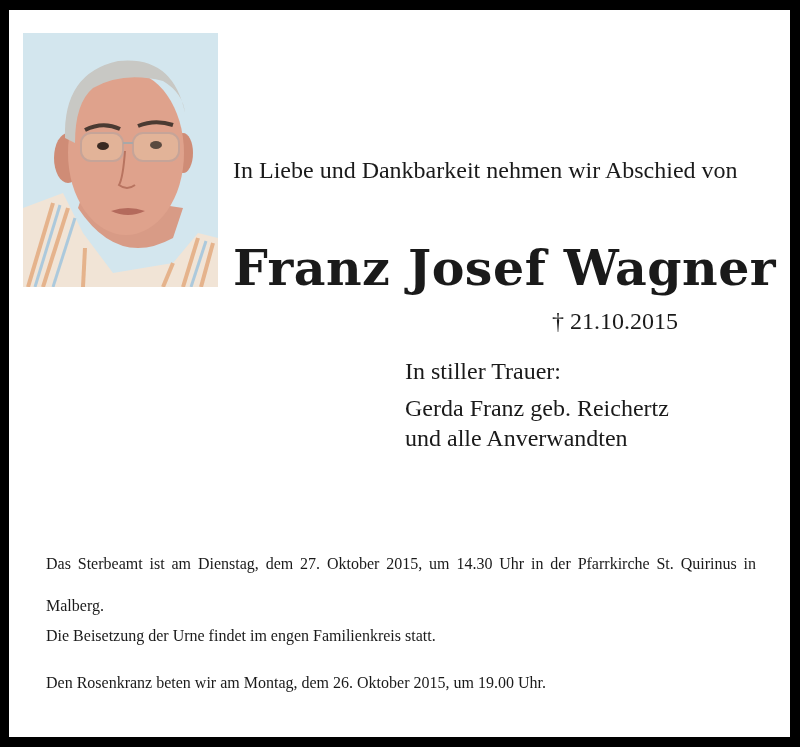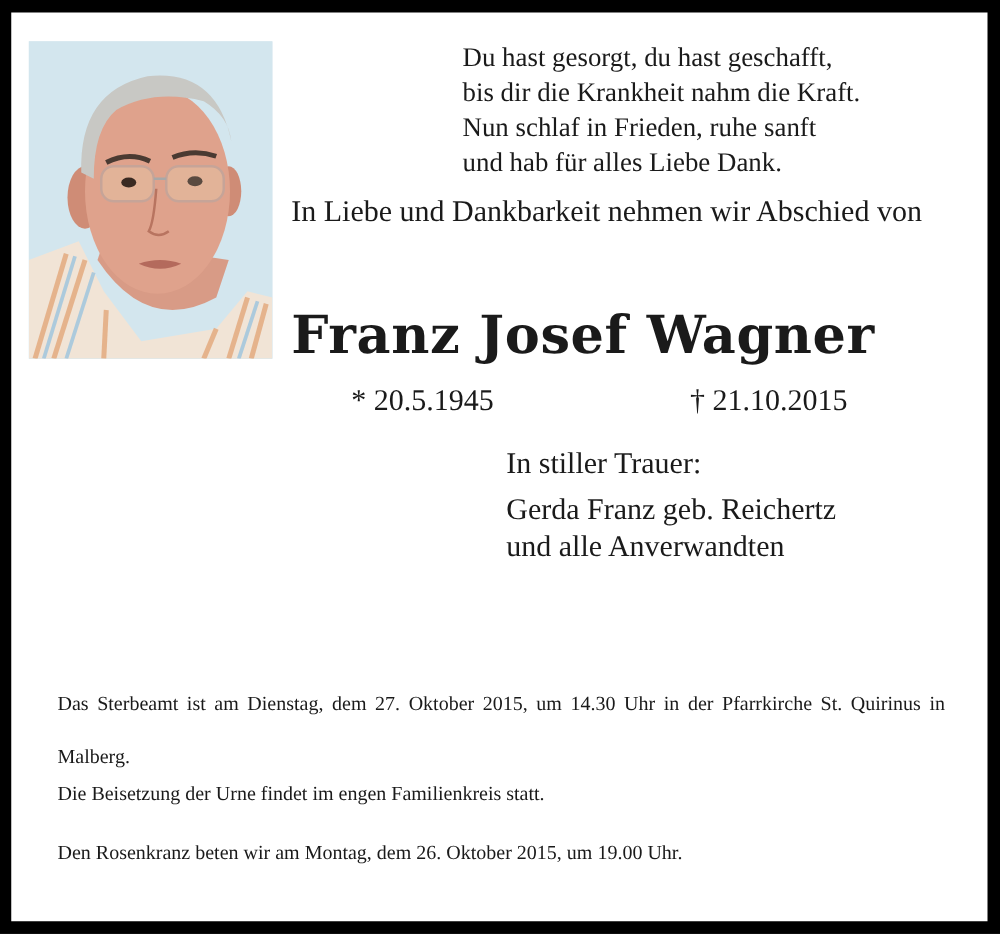--- a/index.html
+++ b/index.html
@@ -19,21 +19,21 @@
       font-family: "Liberation Serif", serif; font-size: 21.5px; line-height: 28px;
     }
     .poem div { white-space: nowrap; }
     .intro {
       position: absolute; left: 224px; top: 145px; width: 523px;
       font-family: "Liberation Serif", serif; font-size: 24px; line-height: 31px;
       text-align: justify; text-align-last: left;
     }
     .name {
       position: absolute; left: 224px; top: 228px; width: 525px;
-      font-family: "DejaVu Serif", serif; font-weight: bold; font-size: 42px;
+      font-family: "DejaVu Serif", serif; font-weight: bold; font-size: 49px;
       line-height: 60px; letter-spacing: 0.5px; white-space: nowrap;
     }
     .dates {
       position: absolute; top: 296px; font-family: "Liberation Serif", serif;
       font-size: 24px; line-height: 30px; white-space: nowrap;
     }
     .birth { left: 272px; }
     .death { left: 543px; }
     .mourn {
       position: absolute; left: 396px; top: 346px;
@@ -100,32 +100,25 @@
       <line x1="100" y1="110" x2="110" y2="110" stroke="#a8a8a8" stroke-width="2"></line>
 
       <ellipse cx="80" cy="113" rx="6" ry="4" fill="#3a2a22"></ellipse>
       <ellipse cx="133" cy="112" rx="6" ry="4" fill="#5a4a40"></ellipse>
 
       <path d="M102 118 Q100 145 96 152 Q104 158 112 152" stroke="#b87460" stroke-width="2" fill="none"></path>
       <path d="M88 178 Q105 172 122 178 Q105 186 88 178 Z" fill="#b46a5c"></path>
     </svg>
   </div>
 
-  <div class="poem">
-    <div>Du hast gesorgt, du hast geschafft,</div>
-    <div>bis dir die Krankheit nahm die Kraft.</div>
-    <div>Nun schlaf in Frieden, ruhe sanft</div>
-    <div>und hab für alles Liebe Dank.</div>
-  </div>
 
   <div class="intro">In Liebe und Dankbarkeit nehmen wir Abschied von</div>
 
   <div class="name">Franz Josef Wagner</div>
 
-  <div class="dates birth">* 20.5.1945</div>
   <div class="dates death">† 21.10.2015</div>
 
   <div class="mourn">
     <div class="head">In stiller Trauer:</div>
     <div>Gerda Franz geb. Reichertz</div>
     <div>und alle Anverwandten</div>
   </div>
 
 
   <div class="para p1">Das Sterbeamt ist am Dienstag, dem 27. Oktober 2015, um 14.30 Uhr in der Pfarrkirche St. Quirinus in Malberg.</div>

